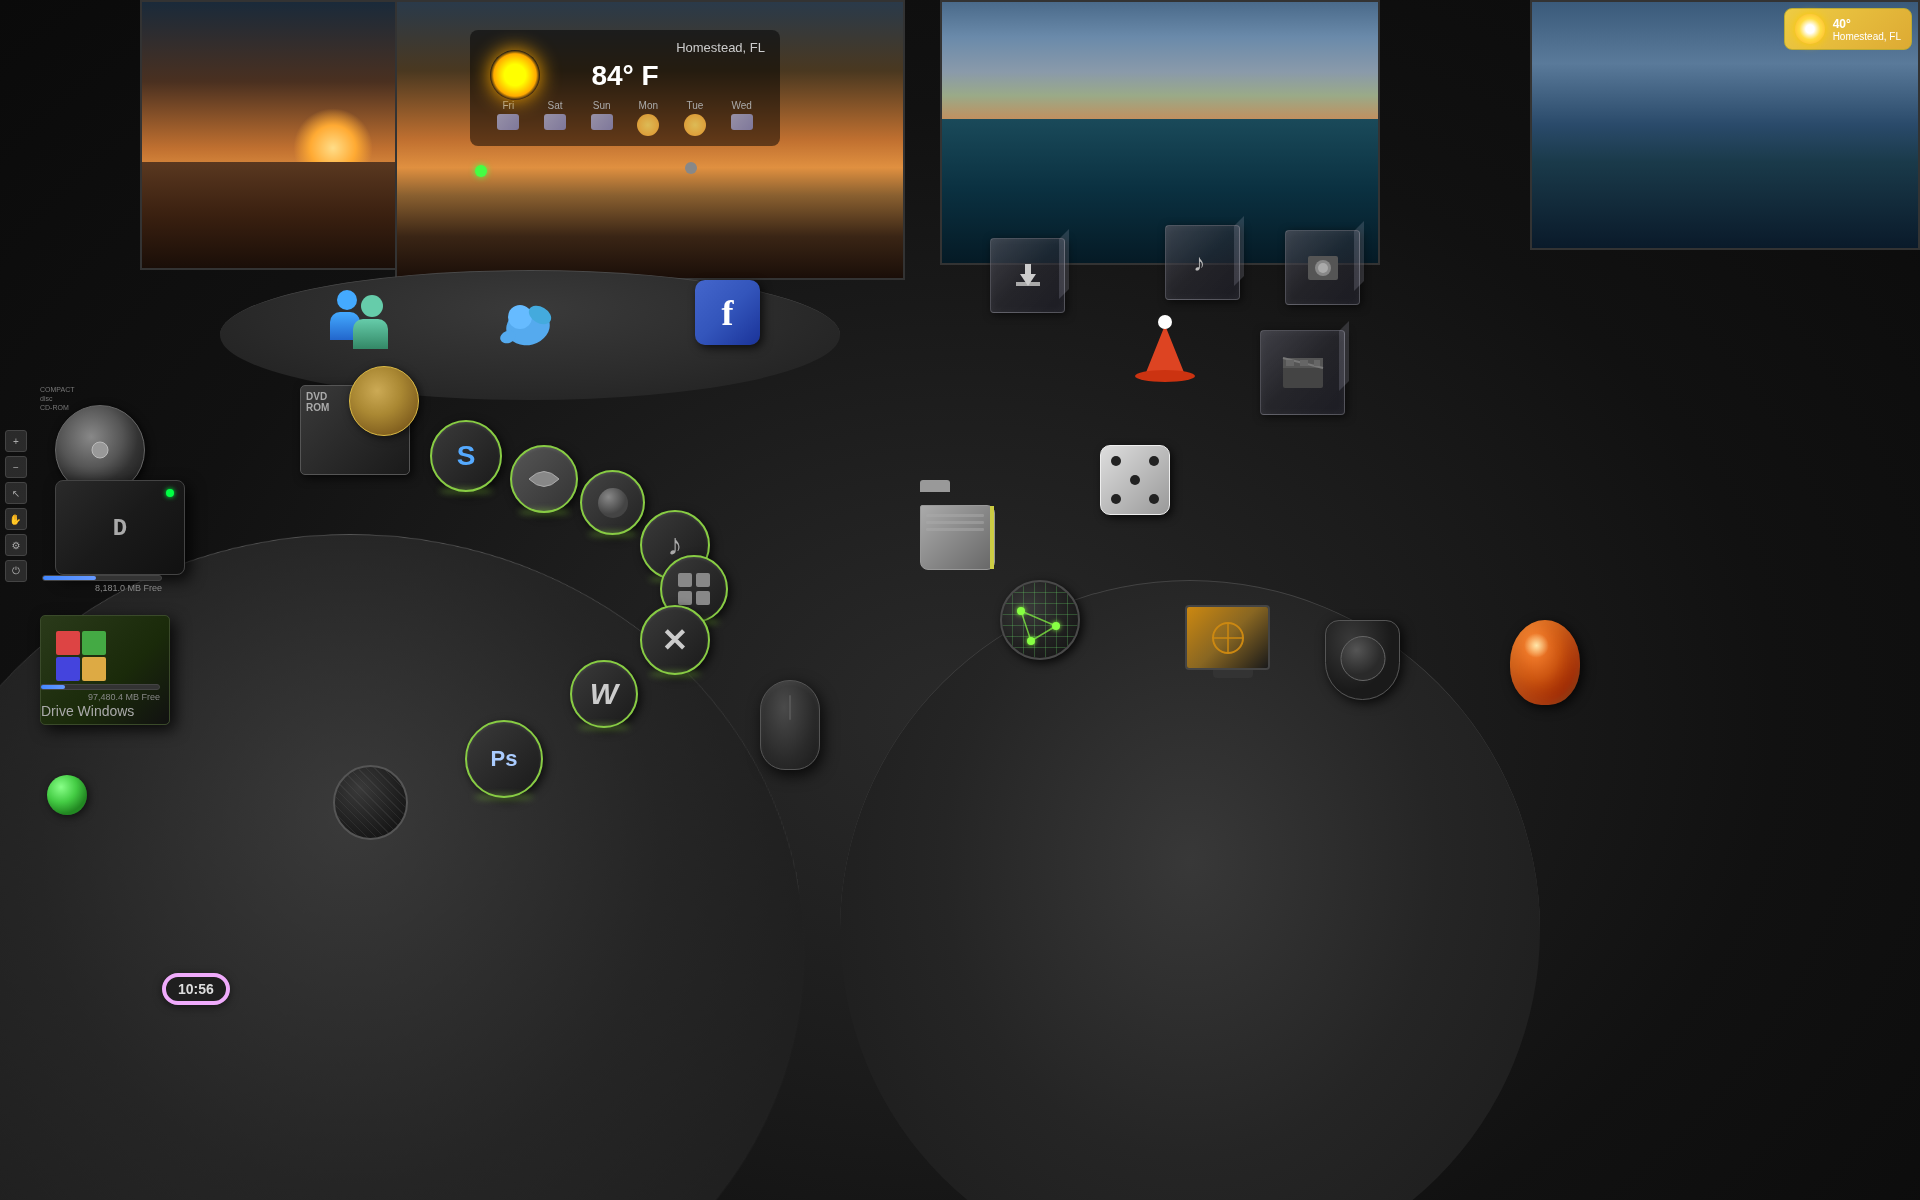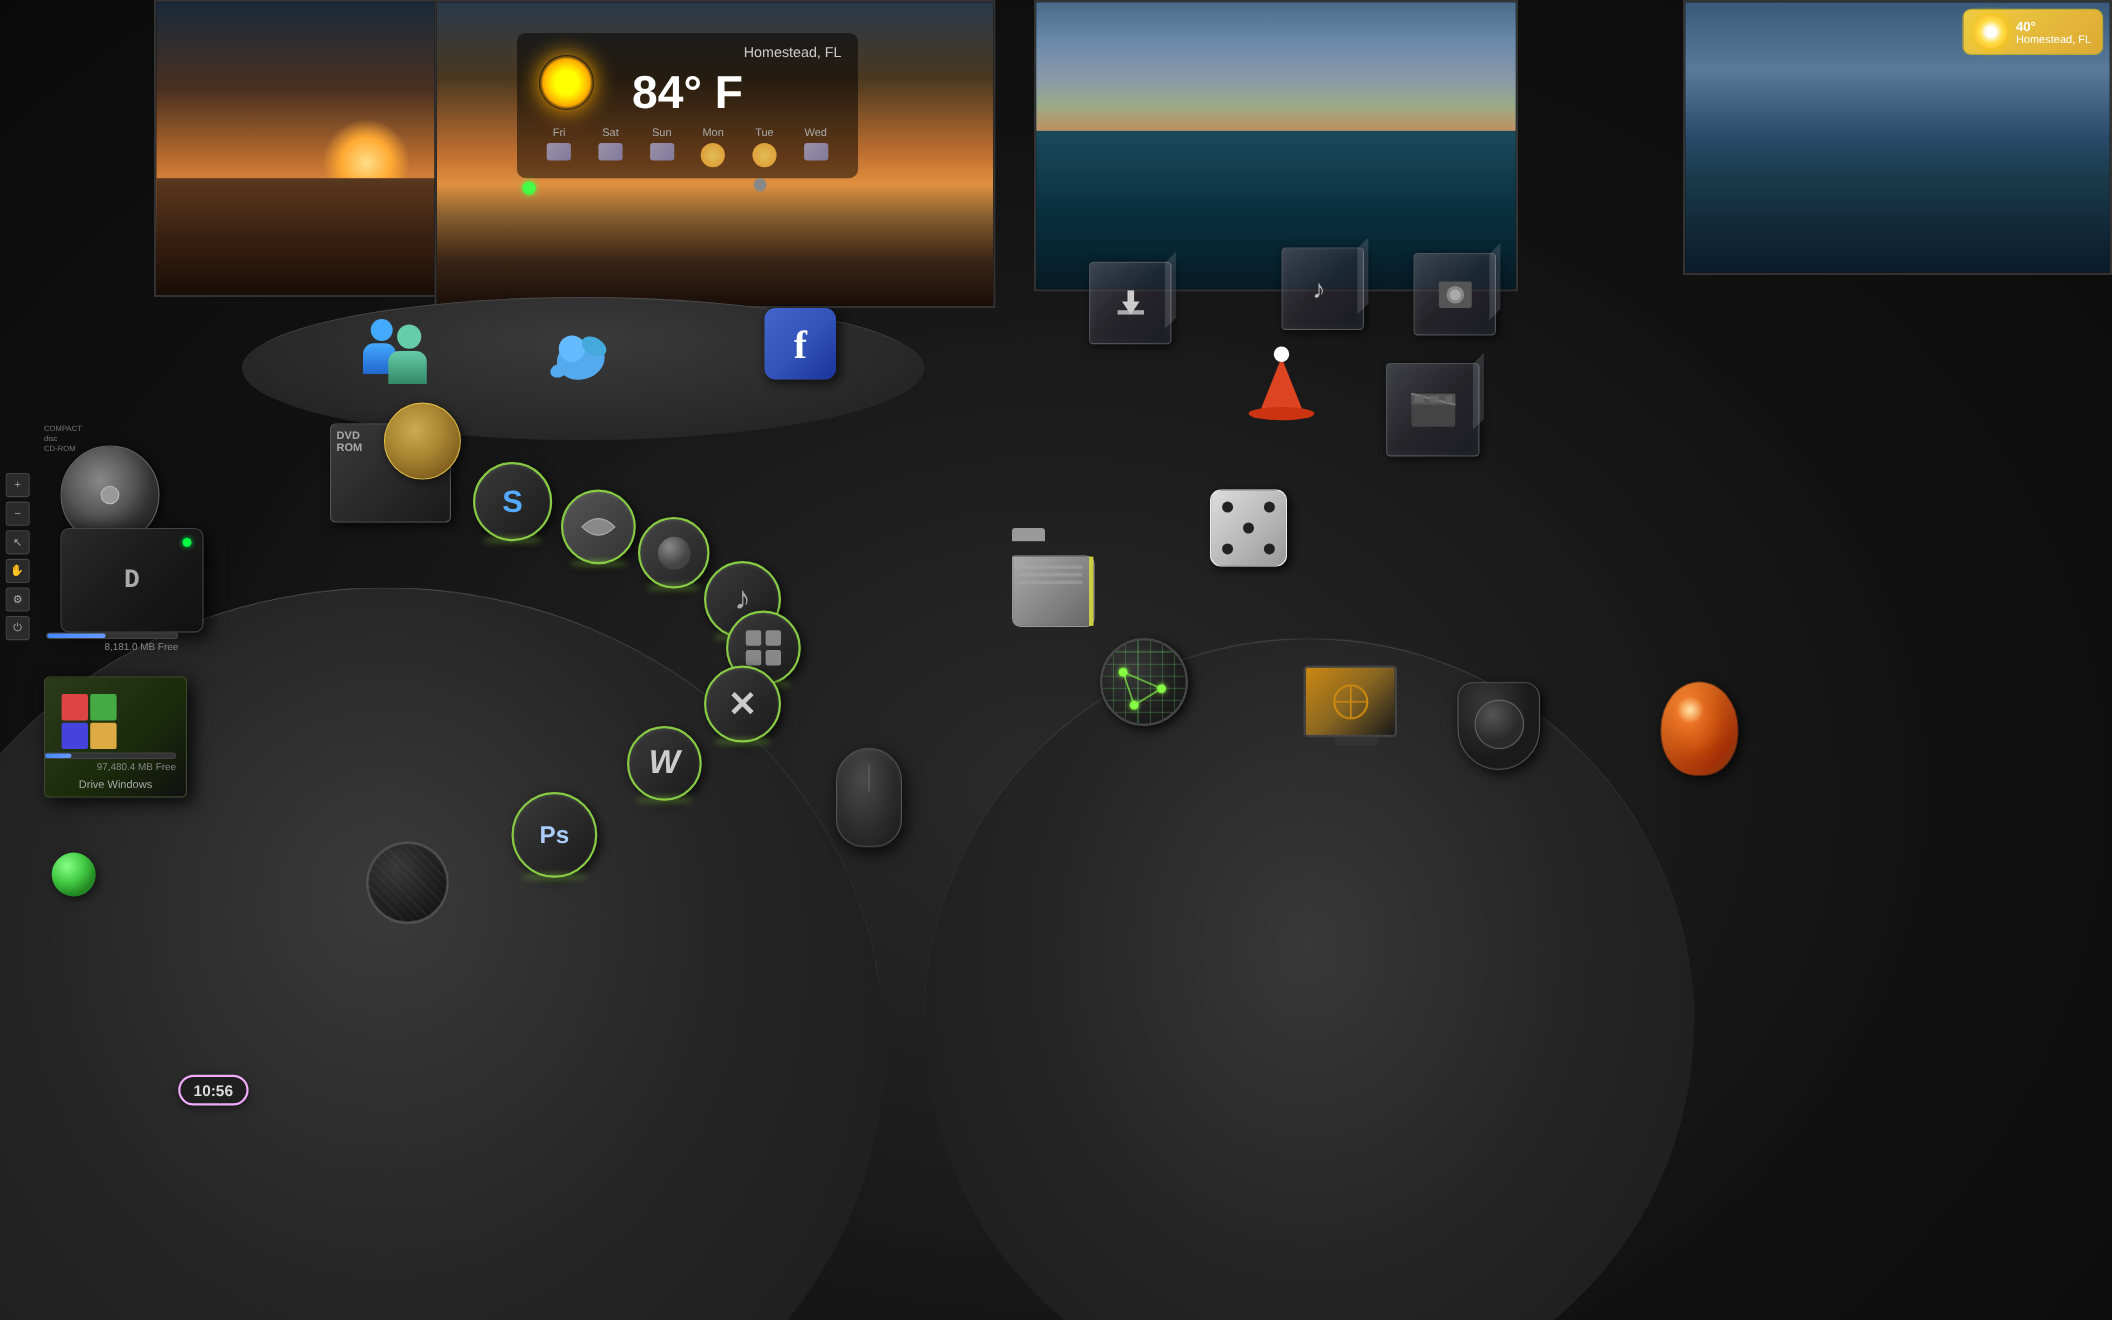--- a/index.html
+++ b/index.html
@@ -172,21 +172,21 @@
       padding: 10px 15px;
       color: white;
       z-index: 10;
     }
     .weather-location {
       font-size: 13px;
       color: #ccc;
       text-align: right;
     }
     .weather-temp {
-      font-size: 42px;
+      font-size: 28px;
       font-weight: bold;
       color: white;
       text-align: center;
       margin: 5px 0;
     }
     .weather-icon-main {
       position: absolute;
       top: 15px;
       left: 15px;
       width: 60px;
@@ -257,21 +257,21 @@
       color: #fff;
       font-size: 10px;
     }
 
     
     .clock-widget {
       position: absolute;
       bottom: 195px;
       left: 162px;
       background: rgba(30,30,30,0.9);
-      border: 2px solid #f0abfc;
+      border: 4px solid #f0abfc;
       border-radius: 20px;
       padding: 4px 12px;
       color: #ddd;
       font-size: 14px;
       font-weight: bold;
       z-index: 15;
       box-shadow: 0 2px 8px rgba(0,0,0,0.5);
     }
 
     
@@ -447,23 +447,23 @@
     }
     .win-q1 { background: #dd4444; border-radius: 2px; }
     .win-q2 { background: #44aa44; border-radius: 2px; }
     .win-q3 { background: #4444dd; border-radius: 2px; }
     .win-q4 { background: #ddaa44; border-radius: 2px; }
     .windows-label {
       position: absolute;
       bottom: 5px;
       left: 0;
       right: 0;
-      text-align: center;
+      text-align: left;
       color: #aaa;
-      font-size: 10px;
+      font-size: 14px;
     }
 
     
     .storage-bar-container {
       position: absolute;
       z-index: 16;
       text-align: right;
     }
     .storage-bar {
       height: 6px;

